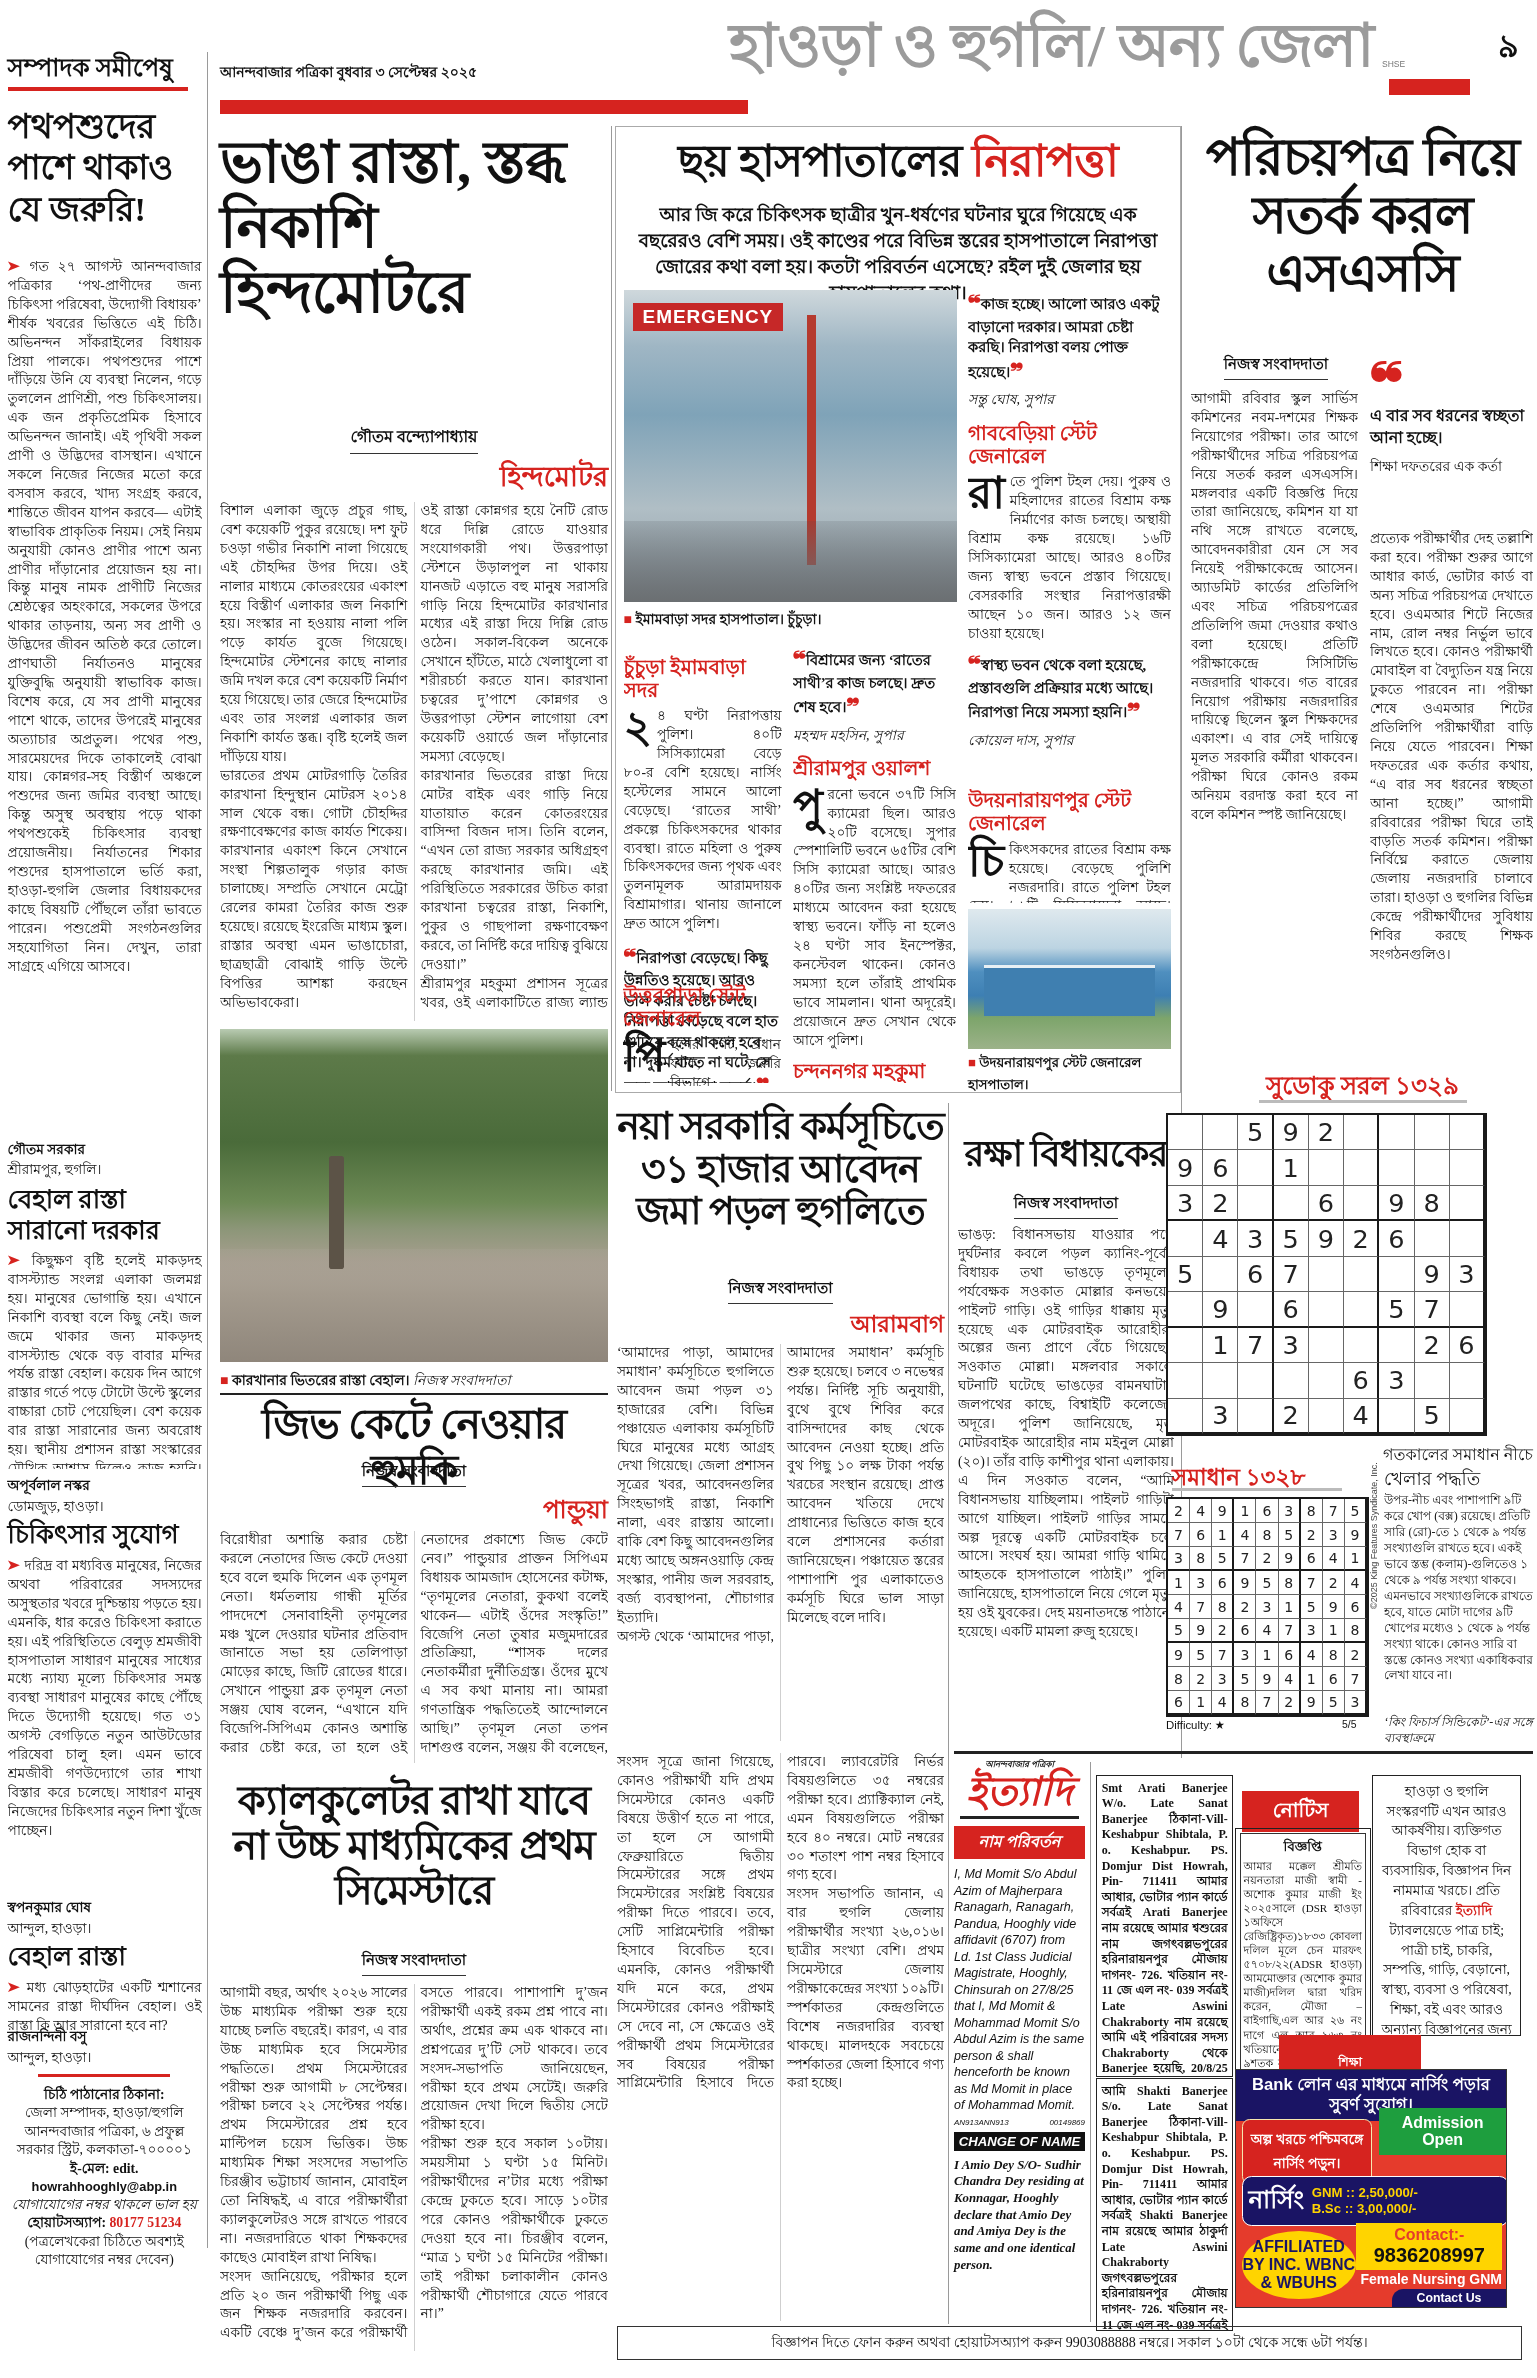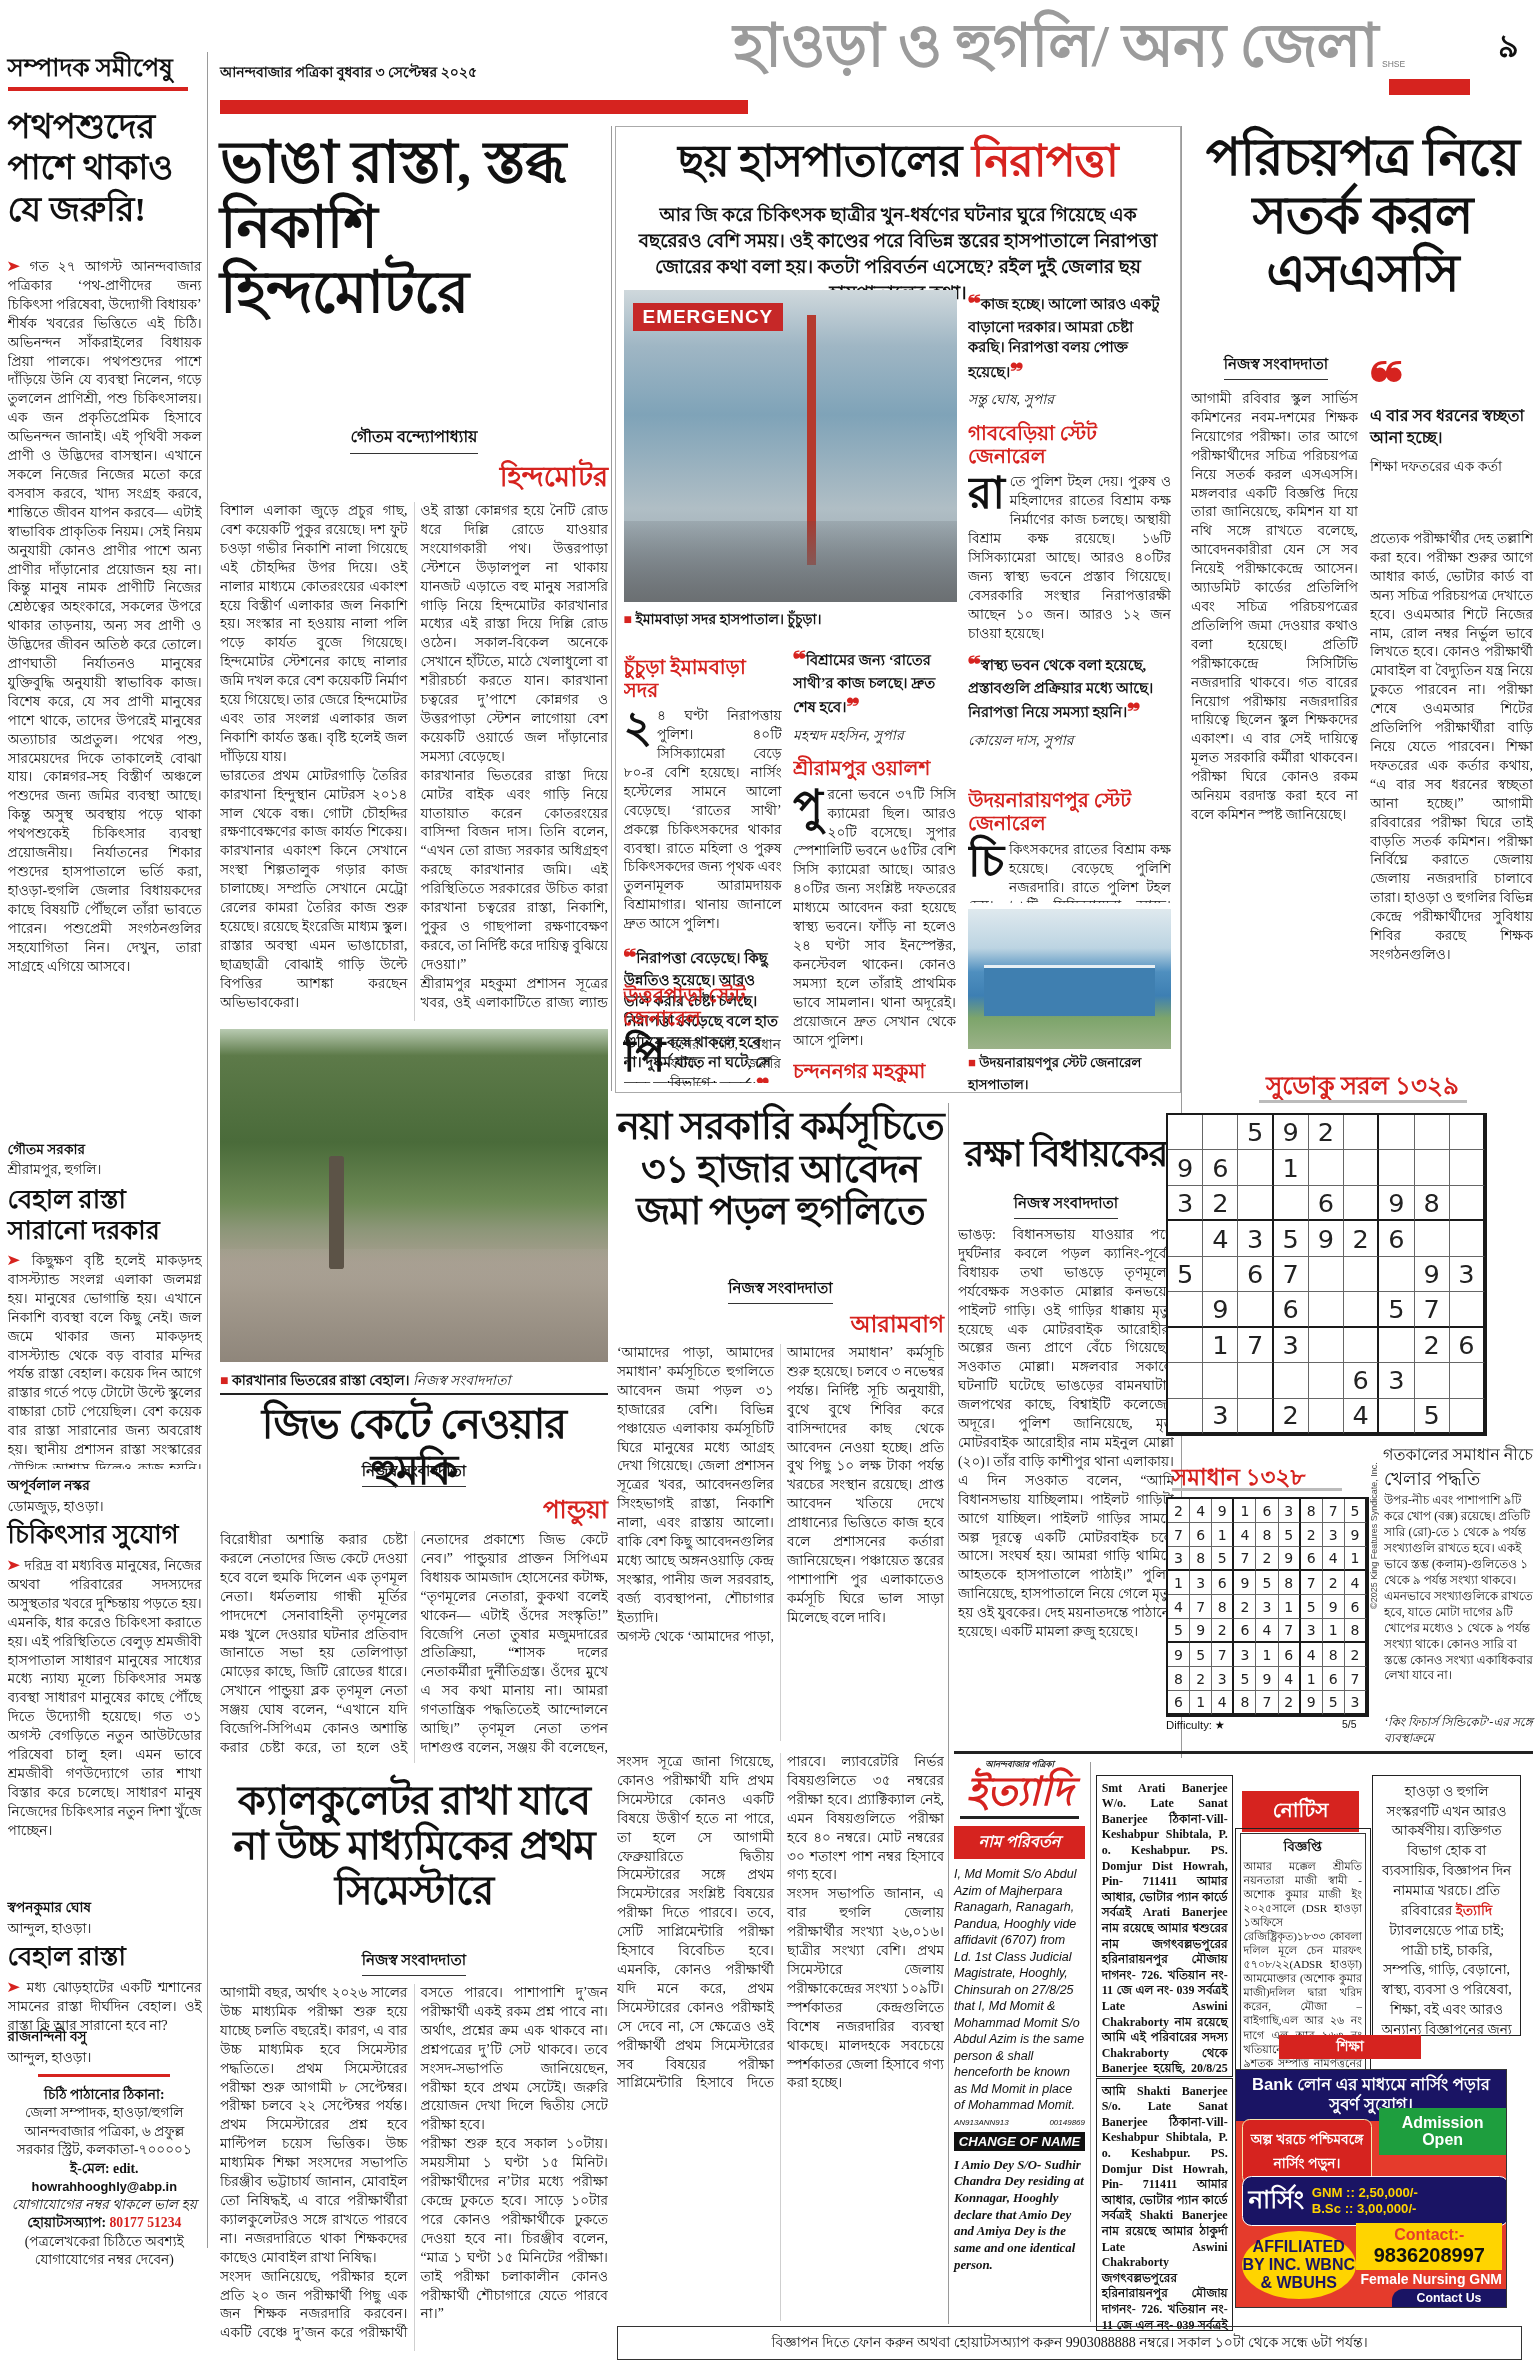--- a/index.html
+++ b/index.html
@@ -39,21 +39,21 @@
   .sig-place{font-size:13.7px;}
   .lhead{font-weight:bold;font-size:25.6px;line-height:1.2;}
 </style>
 </head>
 <body>
 
 <div id="page">
 
   <div class="abs" style="left:220px;top:61px;width:530px;font-size:14px;font-weight:bold;">আনন্দবাজার পত্রিকা  বুধবার ৩ সেপ্টেম্বর ২০২৫</div>
   <div class="abs" style="left:220px;top:100px;width:528px;height:14px;background:#d6231f;"></div>
-  <div class="abs headline" style="left:729px;top:13.2px;width:653px;font-size:60px;color:#9b9b9b;text-align:center;">হাওড়া ও হুগলি/ অন্য জেলা</div>
+  <div class="abs headline" style="left:729px;top:13.2px;width:653px;font-size:60px;color:#9b9b9b;">হাওড়া ও হুগলি/ অন্য জেলা</div>
   <div class="abs" style="left:1382px;top:59px;font-size:8.5px;color:#777;font-family:'Liberation Sans',sans-serif;">SHSE</div>
   <div class="abs" style="left:1389px;top:79px;width:81px;height:16px;background:#d6231f;"></div>
   <div class="abs" style="left:1498px;top:21px;font-size:32px;font-weight:bold;">৯</div>
 
   <div class="vline" style="left:207px;top:52px;height:2196px;"></div>
 
   <div class="abs" style="left:7.6px;top:49px;width:194px;font-size:24.6px;font-weight:bold;">সম্পাদক সমীপেষু</div>
   <div class="abs" style="left:7.6px;top:87px;width:180px;height:3.8px;background:#d6231f;"></div>
 
   <div class="abs" style="left:7.6px;top:106px;width:194px;font-size:34px;font-weight:bold;line-height:1.22;">পথপশুদের পাশে থাকাও যে জরুরি!</div>
@@ -465,21 +465,21 @@
     </div>
   </div>
 
   <div class="abs nbox" style="left:1372px;top:1775px;width:132px;height:248px;padding:5.7px 7.6px;overflow:hidden;
        font-size:13.7px;line-height:1.45;text-align:center;">
     <span>হাওড়া ও হুগলি সংস্করণটি এখন আরও আকর্ষণীয়। ব্যক্তিগত বিভাগ হোক বা ব্যবসায়িক, বিজ্ঞাপন দিন নামমাত্র খরচে। প্রতি রবিবারের </span><span class="red" style="font-weight:bold;">ইত্যাদি</span><span> ট্যাবলয়েডে পাত্র চাই; পাত্রী চাই, চাকরি, সম্পত্তি, গাড়ি, বেড়ানো, স্বাস্থ্য, ব্যবসা ও পরিষেবা, শিক্ষা, বই এবং আরও অন্যান্য বিজ্ঞাপনের জন্য যোগাযোগ করুন</span>
     
     
   </div>
 
-  <div class="abs banner" style="left:1279px;top:2035px;width:142px;font-size:14px;padding:0 0;">শিক্ষা</div>
+  <div class="abs banner" style="left:1279px;top:2035px;width:142px;font-size:12px;padding:18px 0;">শিক্ষা</div>
   <div class="abs" style="left:1235px;top:2069px;width:270px;height:237px;border:1.9px solid #333;background:#e53b2c;overflow:hidden;font-family:'Liberation Sans',sans-serif;">
     <div style="background:#1a1464;color:#fff;font-weight:bold;font-size:16.6px;text-align:center;padding:4.7px 3.8px;line-height:1.25;">Bank লোন এর মাধ্যমে নার্সিং পড়ার সুবর্ণ সুযোগ।</div>
     <div style="position:absolute;left:5.7px;top:49px;width:121px;background:#d6231f;color:#fff;font-weight:bold;font-size:13.7px;
                 text-align:center;padding:7.6px 3.8px;border-radius:7.6px;border:1.9px solid #f7e8b0;">অল্প খরচে পশ্চিমবঙ্গে নার্সিং পড়ুন।</div>
     <div style="position:absolute;right:0px;top:38px;width:123px;background:#1e9e3e;color:#fff;font-weight:bold;font-size:16px;
                 text-align:center;padding:5.7px 1.9px;line-height:1.1;">Admission Open</div>
     <div style="position:absolute;left:5.7px;top:106px;width:254px;background:#1a1464;color:#fff;border-radius:9.5px;
                 border:1.9px solid #fff;padding:3.8px 5.7px;display:flex;align-items:center;gap:7.6px;">
       <span style="font-size:24.6px;font-weight:bold;font-family:Liberation Serif, serif;">নার্সিং</span>
       <span style="color:#ffd400;font-weight:bold;font-size:13.2px;line-height:1.2;">

